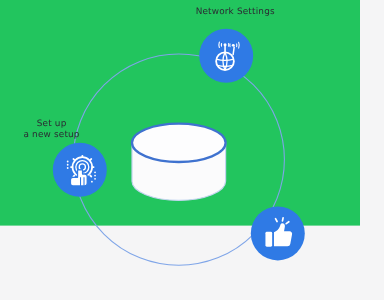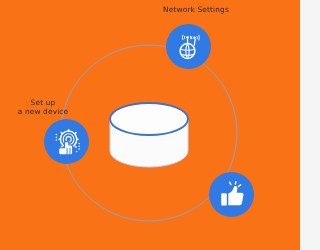--- a/index.html
+++ b/index.html
@@ -9,22 +9,22 @@
   body {
     width: 300px;
     height: 250px;
     background: #f5f5f6;
     font-family: "DejaVu Sans", sans-serif;
     overflow: hidden;
   }
   #stage {
     position: relative;
     width: 300px;
-    height: 250px;
-    background: #f97316;
+    height: 188px;
+    background: #22c55e;
   }
   .layer {
     position: absolute;
     left: 0;
     top: 0;
     width: 300px;
     height: 250px;
   }
   .label {
     position: absolute;
@@ -144,21 +144,21 @@
             <circle cx="28.2" cy="17.6" r="0.75"></circle>
             <circle cx="28.2" cy="20.3" r="0.75"></circle>
             <circle cx="28.2" cy="23" r="0.75"></circle>
             <circle cx="25.6" cy="25.4" r="0.75"></circle>
           </g>
         </g>
       </svg>
     </span>
   </div>
   <div class="label" id="label-setup">Set up
-a new device</div>
+a new setup</div>
 
   <div class="node" id="node-enjoy">
     <span>
       <svg width="30" height="30" viewBox="0 0 30 30">
         <g fill="#ffffff">
           <rect x="4.2" y="13.2" width="5.6" height="12.4" rx="1.2"></rect>
           <path d="M11.3 25.6 l0 -12 c2.2 -0.7 4.2 -2.6 5 -5 c0.4 -1.2 0.5 -2.6 2 -2.6 c1.5 0 2.3 1.3 2.1 2.7 l-0.7 4 l4.6 0 a2.1 2.1 0 0 1 2.1 2.5 l-1.5 8.1 a2.4 2.4 0 0 1 -2.4 2 l-11.2 0 z"></path>
           <g stroke="#ffffff" stroke-width="1.4" stroke-linecap="round" fill="none">
             <path d="M13.9 4.6 l-1.3 -2.4"></path>
             <path d="M18.4 4.1 l0.5 -2.5"></path>

